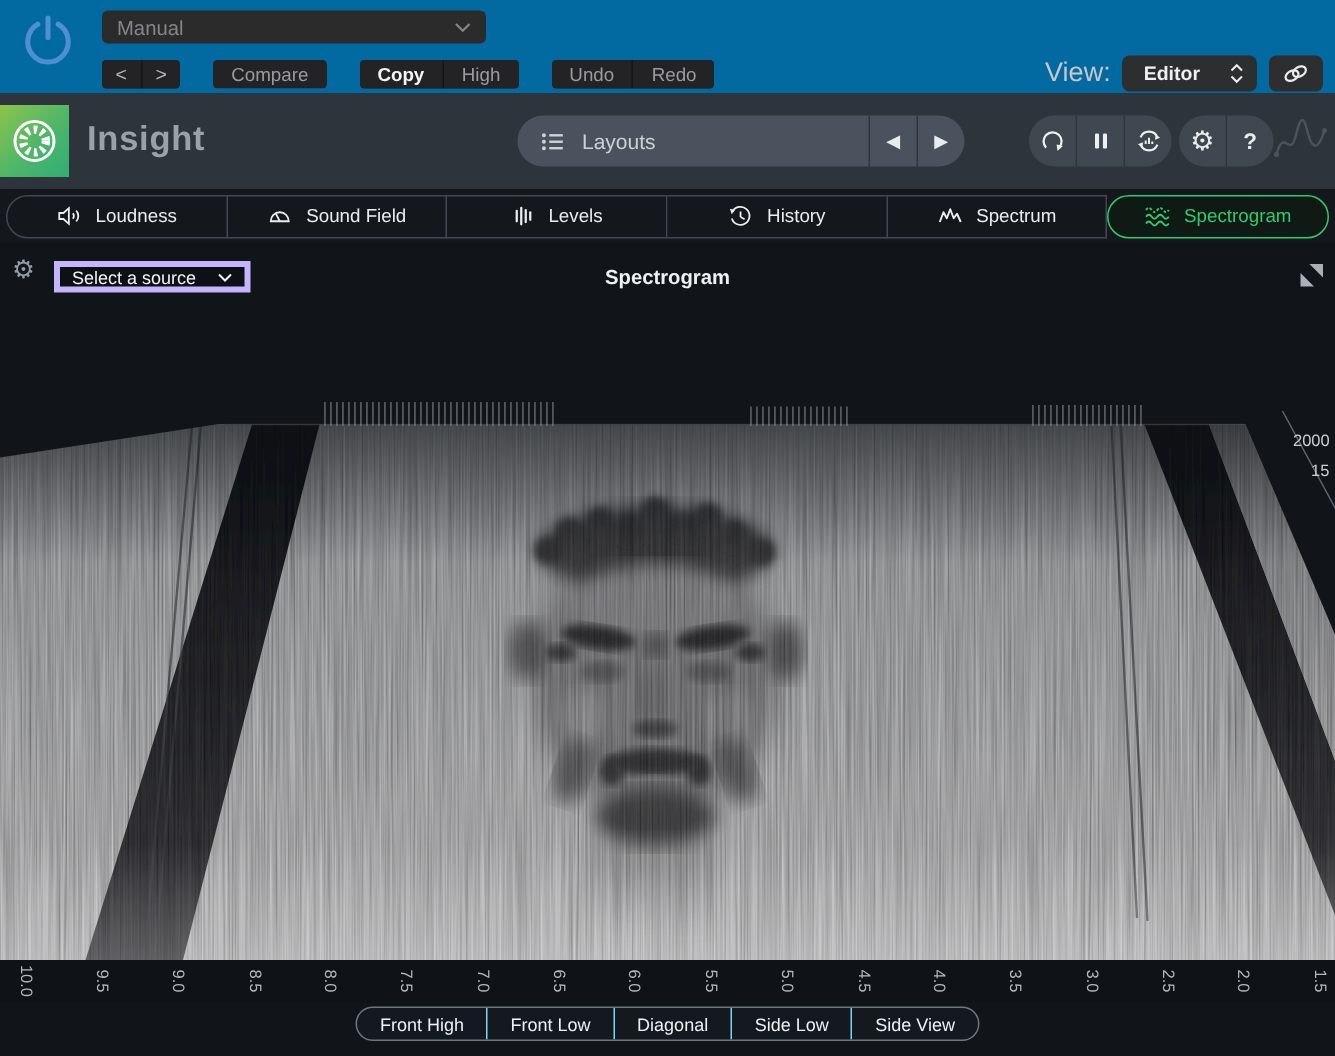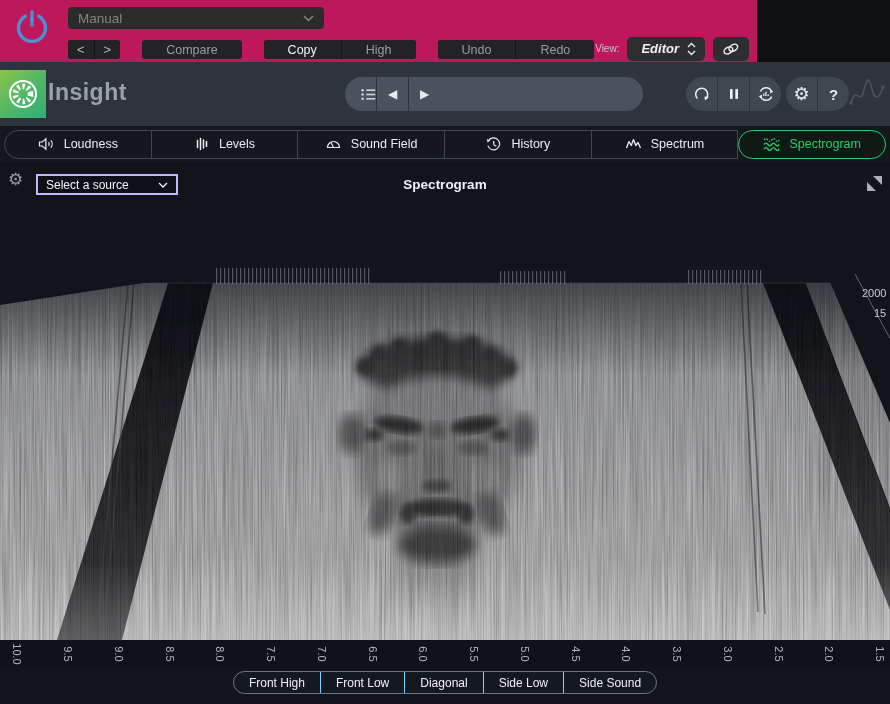--- a/index.html
+++ b/index.html
@@ -1,46 +1,46 @@
 <!DOCTYPE html>
 <html><head>
 <meta charset="utf-8">
 <style>
   * { margin:0; padding:0; box-sizing:border-box; }
   html,body { width:890px; height:704px; overflow:hidden; background:#0e1012;
               font-family:"Liberation Sans", sans-serif; }
   .app { position:relative; width:890px; height:704px; background:#0e1012; }
 
   
-  .topbar { position:absolute; left:0; top:0; width:757px; height:62px; background:#be185d; }
+  .topbar { position:absolute; left:0; top:0; width:890px; height:62px; background:#0369a1; }
   .power-btn { position:absolute; left:10px; top:6px; width:44px; height:44px; background:none; border:none; cursor:pointer; }
   .preset-select { position:absolute; left:68px; top:7px; width:256px; height:22px; background:#2b2b2c;
                    border-radius:4px; display:flex; align-items:center; padding:0 10px; cursor:pointer; }
   .preset-select .val { color:#85868a; font-size:13.5px; flex:1; }
   .tb-row2 { position:absolute; left:68px; top:40px; height:19px; display:flex; align-items:stretch; }
   .tb-group { display:flex; background:#232325; border-radius:3px; overflow:hidden; margin-right:22px; }
-  .tb-btn { background:#232325; border:none; color:#9b9c9f; font-size:12.5px; padding:0 24px; height:19px;
+  .tb-btn { background:#232325; border:none; color:#9b9c9f; font-size:12.5px; padding:0 12px; height:19px;
             cursor:pointer; font-family:inherit; display:flex; align-items:center; }
   .tb-btn.nav { padding:0 9px; font-size:13px; color:#b8b9bc; }
   .tb-btn + .tb-btn { border-left:1px solid #141416; }
-  .tb-btn.active-copy { color:#f4f4f6; font-weight:normal; }
+  .tb-btn.active-copy { color:#f4f4f6; font-weight:bold; }
   .view-area { position:absolute; right:8px; top:36px; height:25px; display:flex; align-items:center; }
-  .view-label { color:#c6c7ca; font-size:10px; margin-right:8px; }
+  .view-label { color:#c6c7ca; font-size:18px; margin-right:8px; }
   .view-pill { height:24px; background:#2d2e30; border-radius:5px; display:flex; align-items:center;
                padding:0 9px 0 14px; cursor:pointer; margin-right:8px; }
-  .view-pill .val { color:#f0f0f2; font-size:13px; font-weight:bold; margin-right:8px;font-style:italic; }
+  .view-pill .val { color:#f0f0f2; font-size:13px; font-weight:bold; margin-right:20px; }
   .link-btn { width:36px; height:24px; background:#2d2e30; border:none; border-radius:5px; cursor:pointer;
               display:flex; align-items:center; justify-content:center; }
 
   
   .header { position:absolute; left:0; top:62px; width:890px; height:64px; background:#2e343c; }
   .logo { position:absolute; left:0; top:8px; width:46px; height:48px;
           background:linear-gradient(135deg,#8cc44b 0%,#4db669 55%,#2fae74 100%);
           display:flex; align-items:center; justify-content:center; }
-  .app-title { position:absolute; left:48px; top:17px; color:#99a1a9; font-size:23px; font-weight:bold; letter-spacing:.5px; }
+  .app-title { position:absolute; left:58px; top:17px; color:#99a1a9; font-size:23px; font-weight:bold; letter-spacing:.5px; }
   .layouts-pill { position:absolute; left:345px; top:15px; width:298px; height:34px; background:#4a535d;
                   border-radius:17px; display:flex; align-items:center; cursor:pointer; }
   .layouts-pill .lbl { color:#ccd2d8; font-size:14px; flex:1; margin-left:12px; }
   .pill-div { width:1px; height:34px; background:#2e343c; }
   .pill-arrow { width:31px; height:34px; background:none; border:none; color:#e9ecef; font-size:12px;
                 cursor:pointer; display:flex; align-items:center; justify-content:center; }
   .transport-pill { position:absolute; left:686px; top:15px; height:34px; background:#3f4851; border-radius:17px;
                     display:flex; align-items:center; overflow:hidden; }
   .tp-btn { width:31px; height:34px; background:none; border:none; cursor:pointer;
             display:flex; align-items:center; justify-content:center; }
@@ -59,22 +59,22 @@
          color:#e9edf0; font-size:12.5px; font-family:inherit; }
   .tab:first-child { border-left:1px solid #3f4852; border-radius:15px 0 0 15px; }
   .tab:last-child  { border-radius:0 15px 15px 0; }
   .tab.active { border:1px solid #2ecb6e !important; border-radius:15px; color:#2ecb6e; background:#101a14; }
   .tab svg { flex:none; }
 
   
   .panel { position:absolute; left:0; top:162px; width:890px; height:542px; background:#11151a; }
   .panel-gear { position:absolute; left:8px; top:9px; background:none; border:none; cursor:pointer;
                 font-size:17px; color:#949ba3; line-height:1; }
-  .source-select { position:absolute; left:36px; top:12px; width:142px; height:21px; background:#0d1115;
-                   border:2px solid #c4b5fd; display:flex; align-items:center; padding:0 8px; cursor:pointer; }
+  .source-select { position:absolute; left:36px; top:12px; width:131px; height:21px; background:#0d1115;
+                   border:4px solid #c4b5fd; display:flex; align-items:center; padding:0 8px; cursor:pointer; }
   .source-select .val { color:#f2f4f6; font-size:12px; flex:1; }
   .panel-title { position:absolute; left:0; top:15px; width:100%; text-align:center; color:#eef1f3;
                  font-size:13.5px; font-weight:bold; pointer-events:none; }
   .expand-btn { position:absolute; right:7px; top:13px; width:18px; height:18px; background:none; border:none; cursor:pointer; }
 
   .viz { position:absolute; left:0; top:0; width:890px; height:542px; }
 
   .time-axis { position:absolute; left:0; top:478px; width:890px; height:28px; display:flex;
                justify-content:space-between; padding:0 3px 0 10px; background:#0f1318; }
   .time-axis .cell { width:14px; height:28px; display:flex; align-items:center; justify-content:center; }
@@ -158,20 +158,21 @@
       <svg width="15" height="13" viewBox="0 0 15 13" style="margin-left:16px">
         <g fill="#ced3d8">
           <circle cx="1.6" cy="2.2" r="1.3"></circle>
             <rect x="5.2" y="1.4" width="9" height="1.6"></rect>
           <circle cx="1.6" cy="6.5" r="1.3"></circle>
             <rect x="5.2" y="5.7" width="9" height="1.6"></rect>
           <circle cx="1.6" cy="10.8" r="1.3"></circle>
             <rect x="5.2" y="10" width="9" height="1.6"></rect>
         </g>
       </svg>
+      <span class="lbl">Layouts</span>
       <div class="pill-div"></div>
       <button class="pill-arrow">◀</button>
       <div class="pill-div"></div>
       <button class="pill-arrow">▶</button>
     </div>
 
     <div class="transport-pill">
       <button class="tp-btn">
         <svg width="18" height="18" viewBox="0 0 18 18">
           <path d="M4.4,13.4 A6,6 0 1 1 13.2,13.2" fill="none" stroke="#eef0f2" stroke-width="1.5"></path>
@@ -219,36 +220,36 @@
   <div class="tabbar">
     <button class="tab">
       <svg width="17" height="16" viewBox="0 0 17 16">
         <path d="M1.5,6 h2.8 l3.6,-3.2 v10.4 l-3.6,-3.2 H1.5 z" fill="none" stroke="#e9edf0" stroke-width="1.2"></path>
         <path d="M10.6,6.2 a3,3 0 0 1 0,3.6" fill="none" stroke="#e9edf0" stroke-width="1.2"></path>
         <path d="M12.8,4.4 a5.3,5.3 0 0 1 0,7.2" fill="none" stroke="#e9edf0" stroke-width="1.2"></path>
       </svg>
       <span>Loudness</span>
     </button>
     <button class="tab">
+      <svg width="17" height="16" viewBox="0 0 17 16">
+        <path d="M2.5,11.5 A6,6 0 0 1 14.5,11.5 Z" fill="none" stroke="#e9edf0" stroke-width="1.2"></path>
+        <line x1="8.5" y1="11.5" x2="6" y2="6.6" stroke="#e9edf0" stroke-width="1.2"></line>
+      </svg>
+      <span>Sound Field</span>
+    </button>
+    <button class="tab">
       <svg width="16" height="16" viewBox="0 0 16 16">
         <g stroke="#e9edf0" stroke-width="1.5" stroke-linecap="round">
           <line x1="3.5" y1="4.5" x2="3.5" y2="11.5"></line>
           <line x1="6.5" y1="2.5" x2="6.5" y2="13.5"></line>
           <line x1="9.5" y1="4" x2="9.5" y2="12"></line>
           <line x1="12.5" y1="5.5" x2="12.5" y2="10.5"></line>
         </g>
       </svg>
       <span>Levels</span>
-    </button>
-    <button class="tab">
-      <svg width="17" height="16" viewBox="0 0 17 16">
-        <path d="M2.5,11.5 A6,6 0 0 1 14.5,11.5 Z" fill="none" stroke="#e9edf0" stroke-width="1.2"></path>
-        <line x1="8.5" y1="11.5" x2="6" y2="6.6" stroke="#e9edf0" stroke-width="1.2"></line>
-      </svg>
-      <span>Sound Field</span>
     </button>
     <button class="tab">
       <svg width="17" height="16" viewBox="0 0 17 16">
         <path d="M3.4,5 A6,6 0 1 1 2.9,9.6" fill="none" stroke="#e9edf0" stroke-width="1.2"></path>
         <polygon points="1.6,3.2 5.0,4.0 2.8,6.8" fill="#e9edf0"></polygon>
         <line x1="8.7" y1="5" x2="8.7" y2="8.7" stroke="#e9edf0" stroke-width="1.2"></line>
         <line x1="8.7" y1="8.7" x2="11.4" y2="10.2" stroke="#e9edf0" stroke-width="1.2"></line>
       </svg>
       <span>History</span>
     </button>
@@ -470,17 +471,17 @@
           <span>1.5</span>
         </div>
     </div>
 
     <div class="view-buttons">
       <div class="seg-group">
         <button class="seg-btn">Front High</button>
         <button class="seg-btn">Front Low</button>
         <button class="seg-btn">Diagonal</button>
         <button class="seg-btn">Side Low</button>
-        <button class="seg-btn">Side Sound</button>
+        <button class="seg-btn">Side View</button>
       </div>
     </div>
   </div>
 </div>
 
 </body></html>

